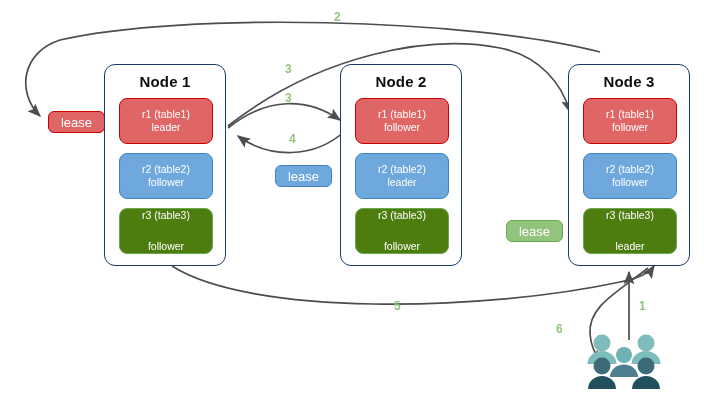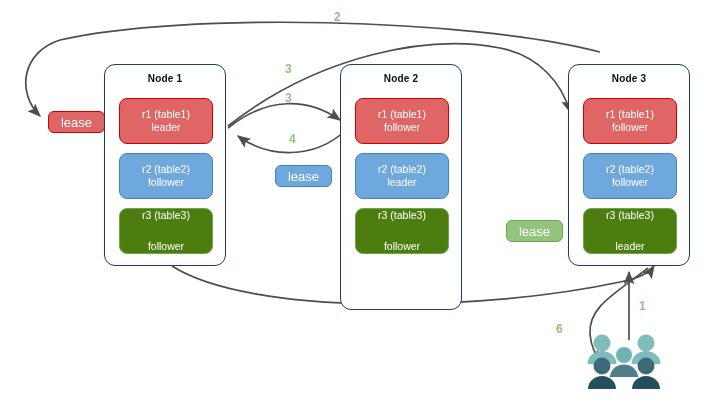--- a/index.html
+++ b/index.html
@@ -17,21 +17,21 @@
     border:1.6px solid #1b3b6f;
     border-radius:11px;
     background:#ffffff;
     box-sizing:border-box;
   }
   .node-title{
     position:absolute;
     left:0;right:0;
     top:8px;
     text-align:center;
-    font-size:10px;
+    font-size:15px;
     font-weight:bold;
     color:#0d0d0d;
     letter-spacing:.2px;
   }
   .replica{
     position:absolute;
     left:14px;
     width:94px;
     height:46px;
     border-radius:8px;
@@ -126,21 +126,21 @@
     <div class="replica r-blue" style="top:88px;">
       <span class="l1">r2 (table2)</span>
       <span class="l2">follower</span>
     </div>
     <div class="replica r-green" style="top:143px;">
       <span class="l1">r3 (table3)</span>
       <span class="l2">follower</span>
     </div>
   </div>
 
-  <div class="node-box" style="left:340px;top:64px;width:122px;height:246px;">
+  <div class="node-box" style="left:340px;top:64px;width:122px;height:202px;">
     <div class="node-title">Node 2</div>
     <div class="replica r-red" style="top:33px;">
       <span class="l1">r1 (table1)</span>
       <span class="l2">follower</span>
     </div>
     <div class="replica r-blue" style="top:88px;">
       <span class="l1">r2 (table2)</span>
       <span class="l2">leader</span>
     </div>
     <div class="replica r-green" style="top:143px;">

